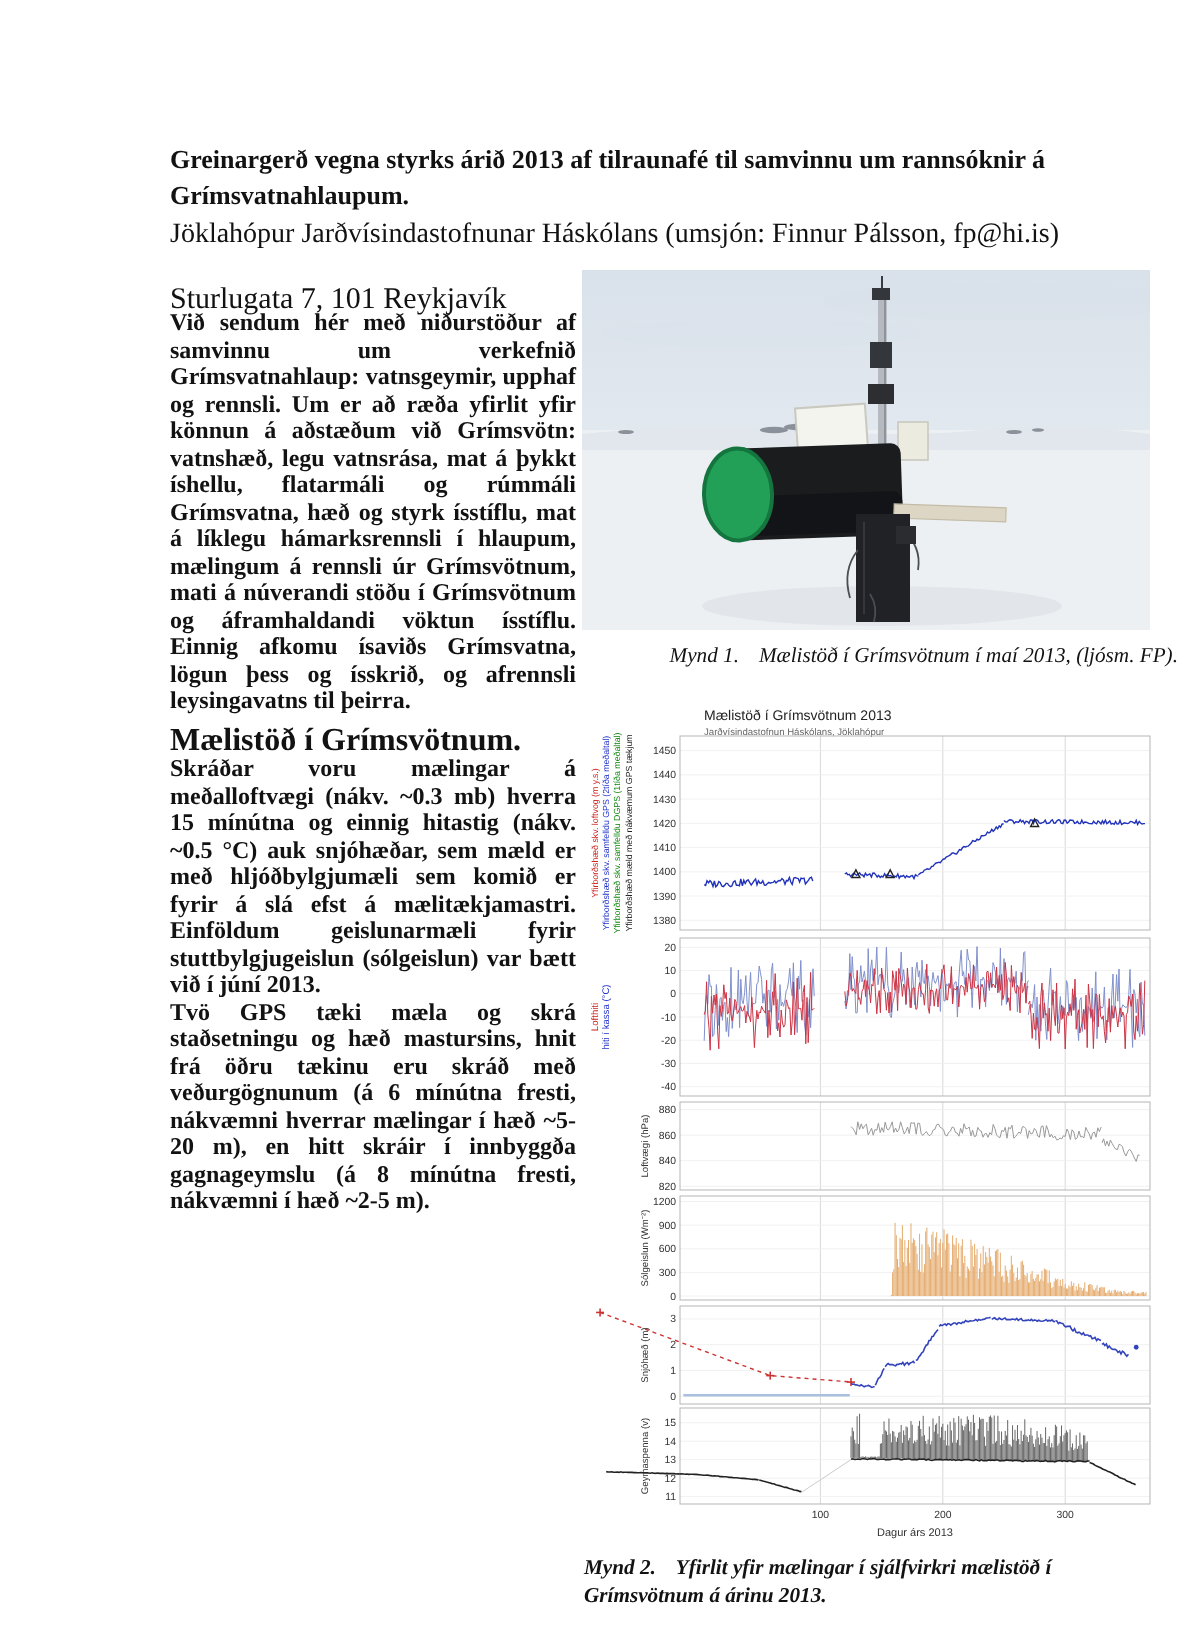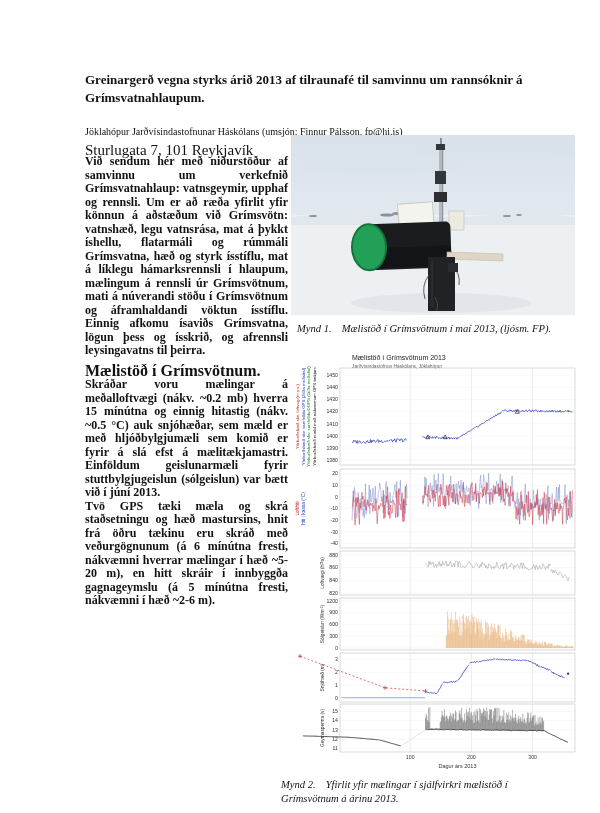--- a/index.html
+++ b/index.html
@@ -1,47 +1,47 @@
 <!DOCTYPE html>
 <html style="--sky_top: #d9e1ea; --sky_mid: #e4eaf0; --snow: #edf0f3; --ridge: #e2e7ed; --rock: #7d838c; --pole: #b6bac0; --cylinder: #1b1c1e; --cylinder_face: #23a058; --cylinder_rim: #14753e; --panel: #f4f4ef; --table: #ddd6c4; --box: #202226; --hardware: #33363a; --shadow: #d9dee4;"><head>
 <meta charset="utf-8">
 <style>
   html,body{margin:0;padding:0;background:#888;}
   .page{position:relative;width:600px;height:813px;background:#ffffff;margin:0 auto;
         font-family:"Liberation Serif", serif;color:#121212;overflow:hidden;}
   .title{position:absolute;left:85px;top:62px;width:460px;font-size:13px;font-weight:bold;line-height:18px;}
-  .byline{position:absolute;left:85px;top:110px;width:470px;font-size:10px;margin-top:16px;}
+  .byline{position:absolute;left:85px;top:110px;width:470px;font-size:14px;}
   .address{position:absolute;left:85px;top:126px;width:470px;font-size:15px;margin-top:16px;}
   .leftcol{position:absolute;left:85px;top:155px;width:203px;font-size:12px;line-height:13.5px;text-align:justify;}
   .leftcol p{margin:0;font-weight:bold;}
   .leftcol h2{margin:6px 0 1px 0;font-size:16px;line-height:13.5px;}
   .photo{position:absolute;left:291px;top:135px;width:284px;height:180px;}
   .cap{position:absolute;font-style:italic;font-size:10.6px;line-height:13.5px;}
-  .cap1{left:297px;top:322px;width:292px;white-space:nowrap;}
-  .cap2{left:281px;top:778px;width:274px;}
+  .cap1{left:297px;top:322px;width:292px;white-space:nowrap;text-align:right;}
+  .cap2{left:292px;top:778px;width:274px;font-weight:bold;}
   .cap .lbl{margin-right:10px;}
   .chartbox{position:absolute;left:295px;top:350px;width:290px;height:424px;}
   svg{display:block;}
 </style>
 </head>
 <body>
 
 <div class="page">
 
   <h1 class="title"><span>Greinargerð vegna styrks árið 2013 af tilraunafé til samvinnu um rannsóknir á</span><br>
     <span>Grímsvatnahlaupum.</span></h1>
 
   <div class="byline">Jöklahópur Jarðvísindastofnunar Háskólans (umsjón: Finnur Pálsson, fp@hi.is)</div>
   <div class="address">Sturlugata 7, 101 Reykjavík</div>
 
   <div class="leftcol">
     <p>Við sendum hér með niðurstöður af samvinnu um verkefnið Grímsvatnahlaup: vatnsgeymir, upphaf og rennsli.  Um er að ræða yfirlit yfir könnun á aðstæðum við Grímsvötn: vatnshæð, legu vatnsrása, mat á þykkt íshellu, flatarmáli og rúmmáli Grímsvatna, hæð og styrk ísstíflu, mat á líklegu hámarksrennsli í hlaupum, mælingum á rennsli úr Grímsvötnum, mati á núverandi stöðu í Grímsvötnum og áframhaldandi vöktun ísstíflu.  Einnig afkomu ísaviðs Grímsvatna, lögun þess og ísskrið, og afrennsli leysingavatns til þeirra.</p>
     <h2>Mælistöð í Grímsvötnum.</h2>
-    <p>Skráðar voru mælingar á meðalloftvægi (nákv. ~0.2 mb) hverra 15 mínútna og einnig hitastig (nákv. ~0.5 °C) auk snjóhæðar, sem mæld er með hljóðbylgjumæli sem komið er fyrir á slá efst á mælitækjamastri. Einföldum geislunarmæli fyrir stuttbylgjugeislun (sólgeislun) var bætt við í júní 2013.</p>
-    <p>Tvö GPS tæki mæla og skrá staðsetningu og hæð mastursins, hnit frá öðru tækinu eru skráð með veðurgögnunum (á 6 mínútna fresti, nákvæmni hverrar mælingar í hæð ~5-20 m), en hitt skráir í innbyggða gagnageymslu (á 5 mínútna fresti, nákvæmni í hæð ~2-6 m).</p>
+    <p>Skráðar voru mælingar á meðalloftvægi (nákv. ~0.3 mb) hverra 15 mínútna og einnig hitastig (nákv. ~0.5 °C) auk snjóhæðar, sem mæld er með hljóðbylgjumæli sem komið er fyrir á slá efst á mælitækjamastri. Einföldum geislunarmæli fyrir stuttbylgjugeislun (sólgeislun) var bætt við í júní 2013.</p>
+    <p>Tvö GPS tæki mæla og skrá staðsetningu og hæð mastursins, hnit frá öðru tækinu eru skráð með veðurgögnunum (á 6 mínútna fresti, nákvæmni hverrar mælingar í hæð ~5-20 m), en hitt skráir í innbyggða gagnageymslu (á 8 mínútna fresti, nákvæmni í hæð ~2-5 m).</p>
   </div>
 
   <div class="photo">
     <svg width="284" height="180" viewBox="0 0 284 180">
       <defs>
         <linearGradient id="sky" x1="0" y1="0" x2="0" y2="1">
           <stop offset="0" stop-color="var(--sky_top)"></stop>
           <stop offset="0.55" stop-color="var(--sky_mid)"></stop>
           <stop offset="1" stop-color="var(--snow)"></stop>
         </linearGradient>

